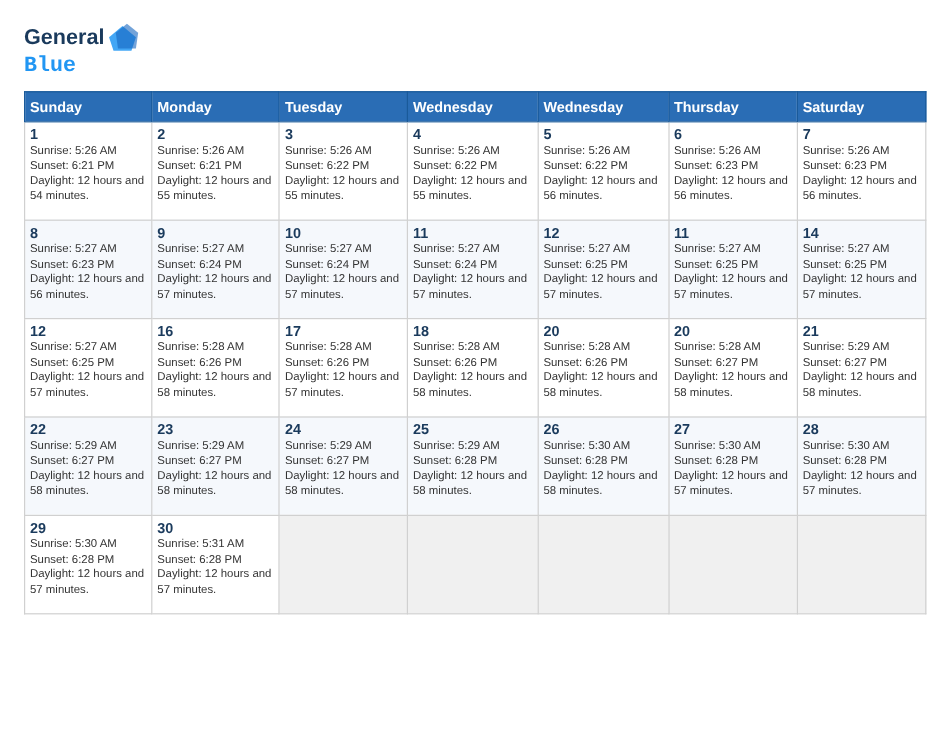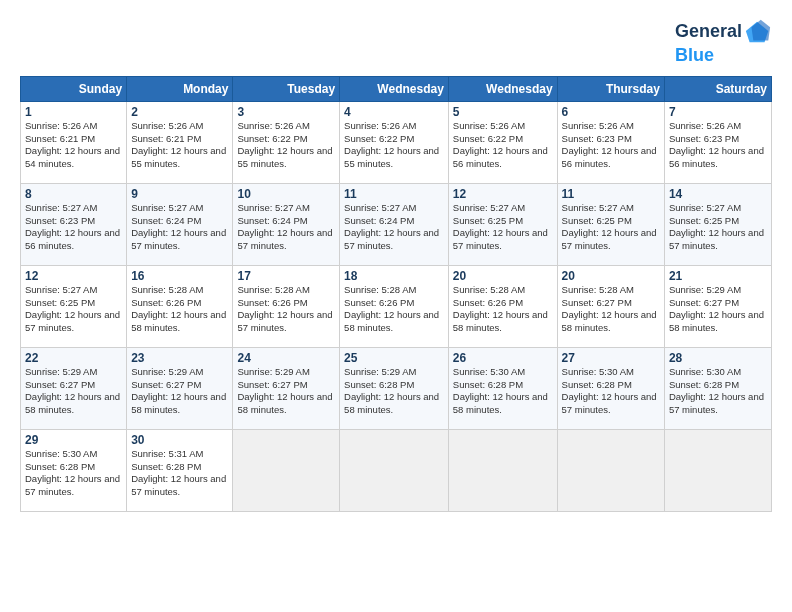--- a/index.html
+++ b/index.html
@@ -11,21 +11,21 @@
       overflow: hidden;
     }
     .page {
       width: 792px;
       height: 612px;
       padding: 18px 20px 10px 20px;
       background: #fff;
     }
     .header {
       display: flex;
-      justify-content: flex-end;
+      justify-content: flex-start;
       align-items: flex-start;
       margin-bottom: 10px;
     }
     .logo {
       display: flex;
       align-items: center;
     }
     .logo-text {
       font-size: 18px;
       font-weight: bold;
@@ -52,21 +52,21 @@
     }
     .calendar {
       width: 100%;
       border-collapse: collapse;
       font-size: 10px;
     }
     .calendar thead th {
       background: #2a6db5;
       color: #fff;
       padding: 5px 4px;
-      text-align: right;
+      text-align: left;
       font-size: 12px;
       font-weight: bold;
       border: 1px solid #1a5a9a;
     }
     .calendar tbody td {
       vertical-align: top;
       border: 1px solid #d0d0d0;
       padding: 3px 4px;
       width: 113px;
       height: 82px;
@@ -102,21 +102,21 @@
   <div class="header">
     <div class="logo">
       <div>
         <div style="display:flex;align-items:center;">
           <span class="logo-text">General</span>
           <svg class="logo-icon" viewBox="0 0 30 30" xmlns="http://www.w3.org/2000/svg">
             <polygon points="14,4 26,14 22,26 6,26 2,14" fill="#2196f3" opacity="0.85"></polygon>
             <polygon points="18,2 28,10 26,24 10,24 8,10" fill="#1565c0" opacity="0.6"></polygon>
           </svg>
         </div>
-        <span class="logo-text" style="color:#2196f3;font-size:18px;font-weight:bold;">Blue</span>
+        <span class="logo-text" style="color:#2196f3;font-size:18px;font-weight:bold;font-family:Liberation Mono, monospace;">Blue</span>
       </div>
     </div>
     <div class="title-block">
       <div class="month-year"></div>
       <div class="location"></div>
     </div>
   </div>
 
   <table class="calendar">
     <thead>

